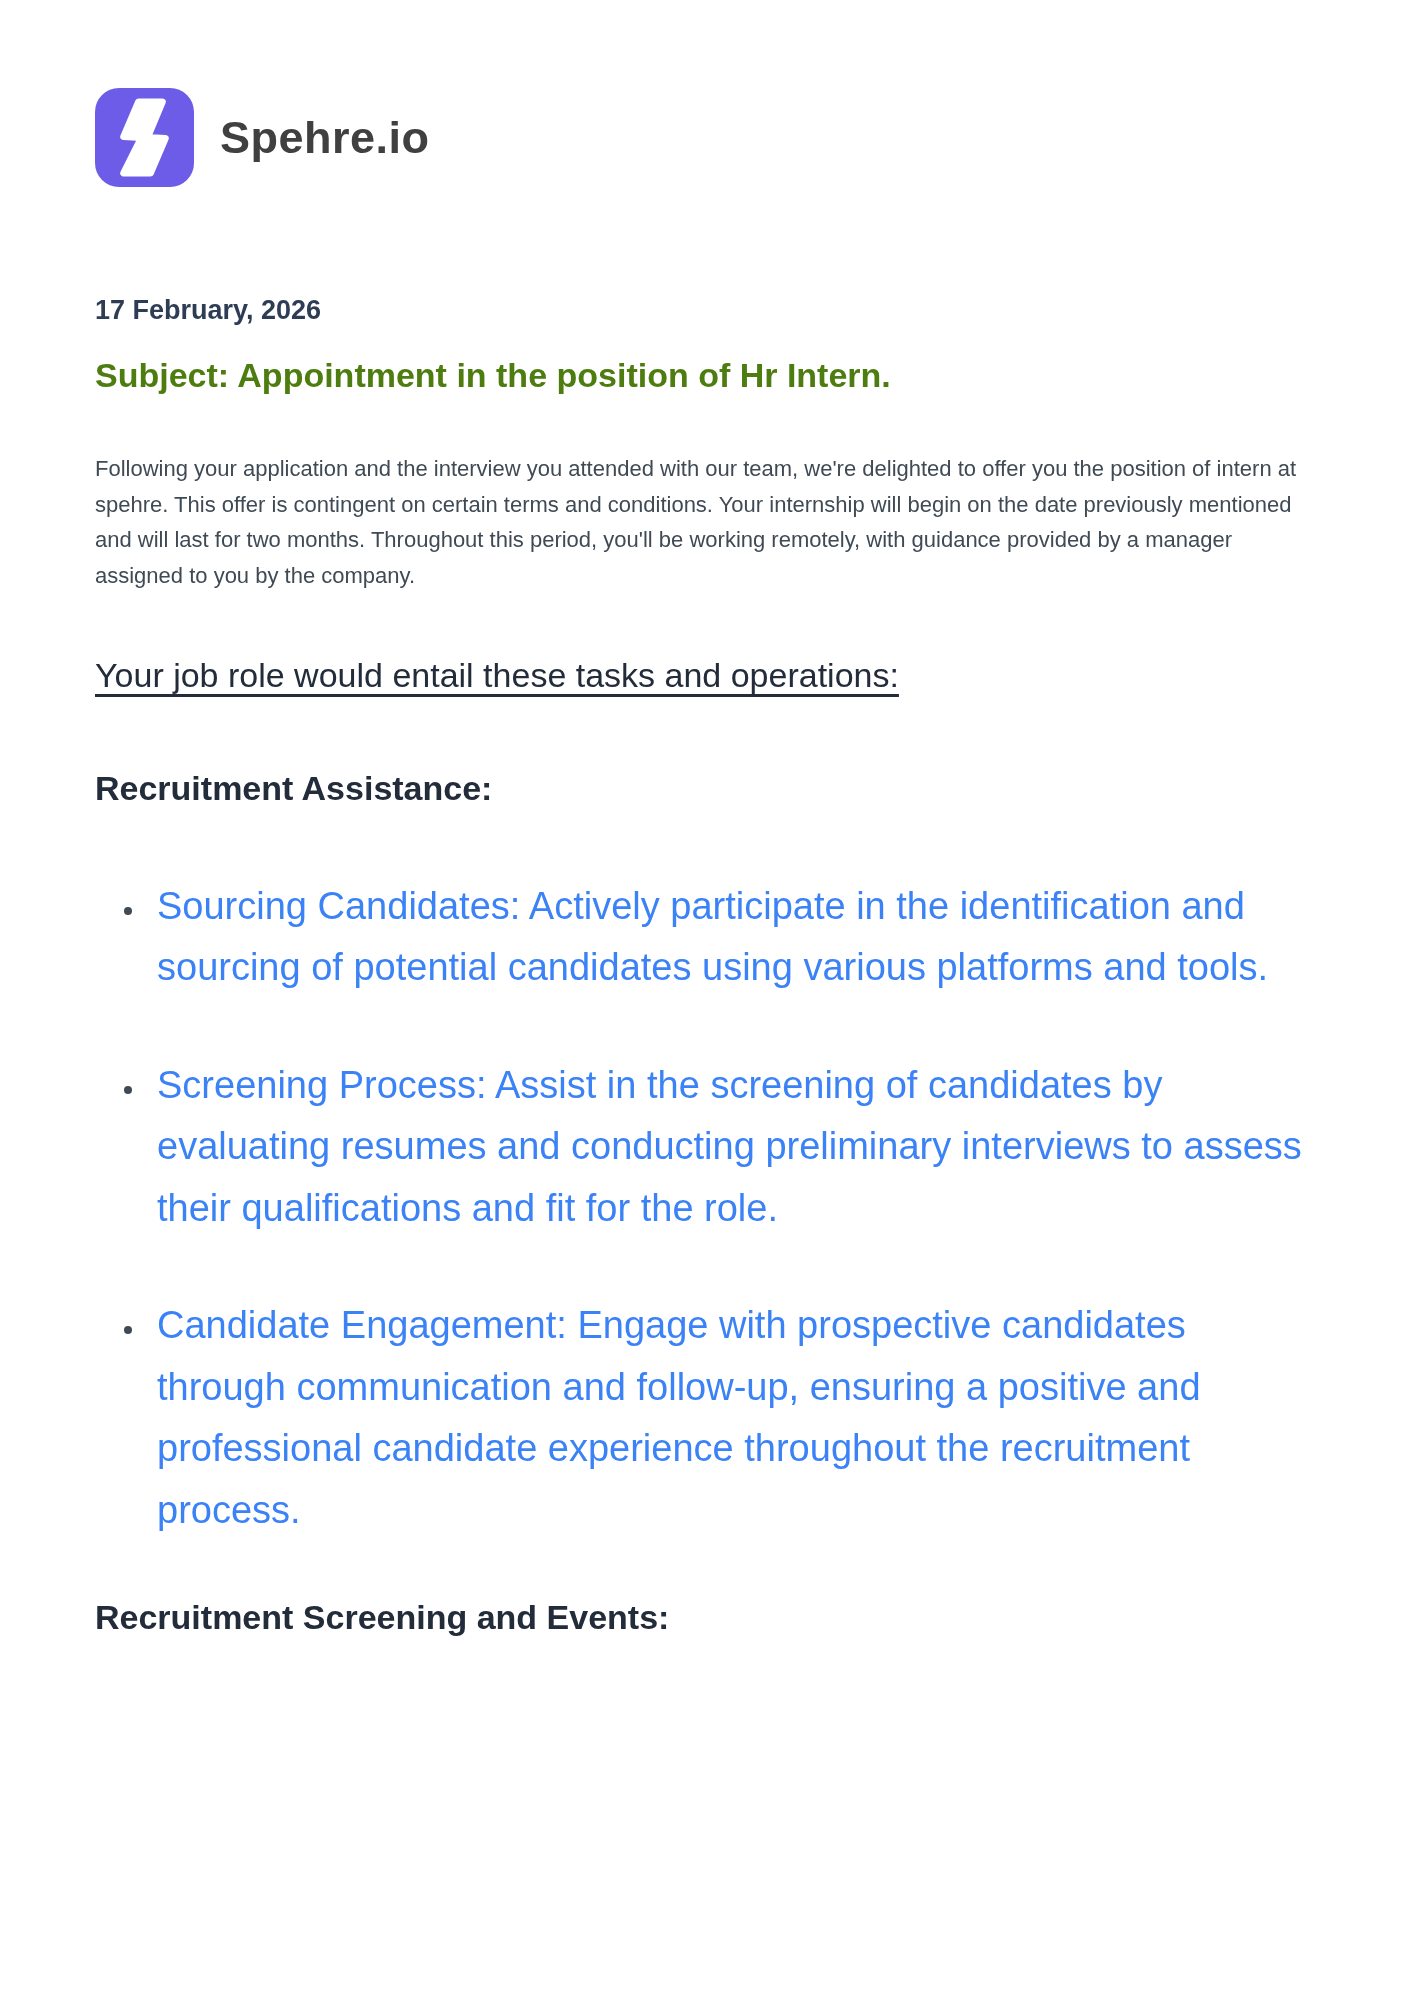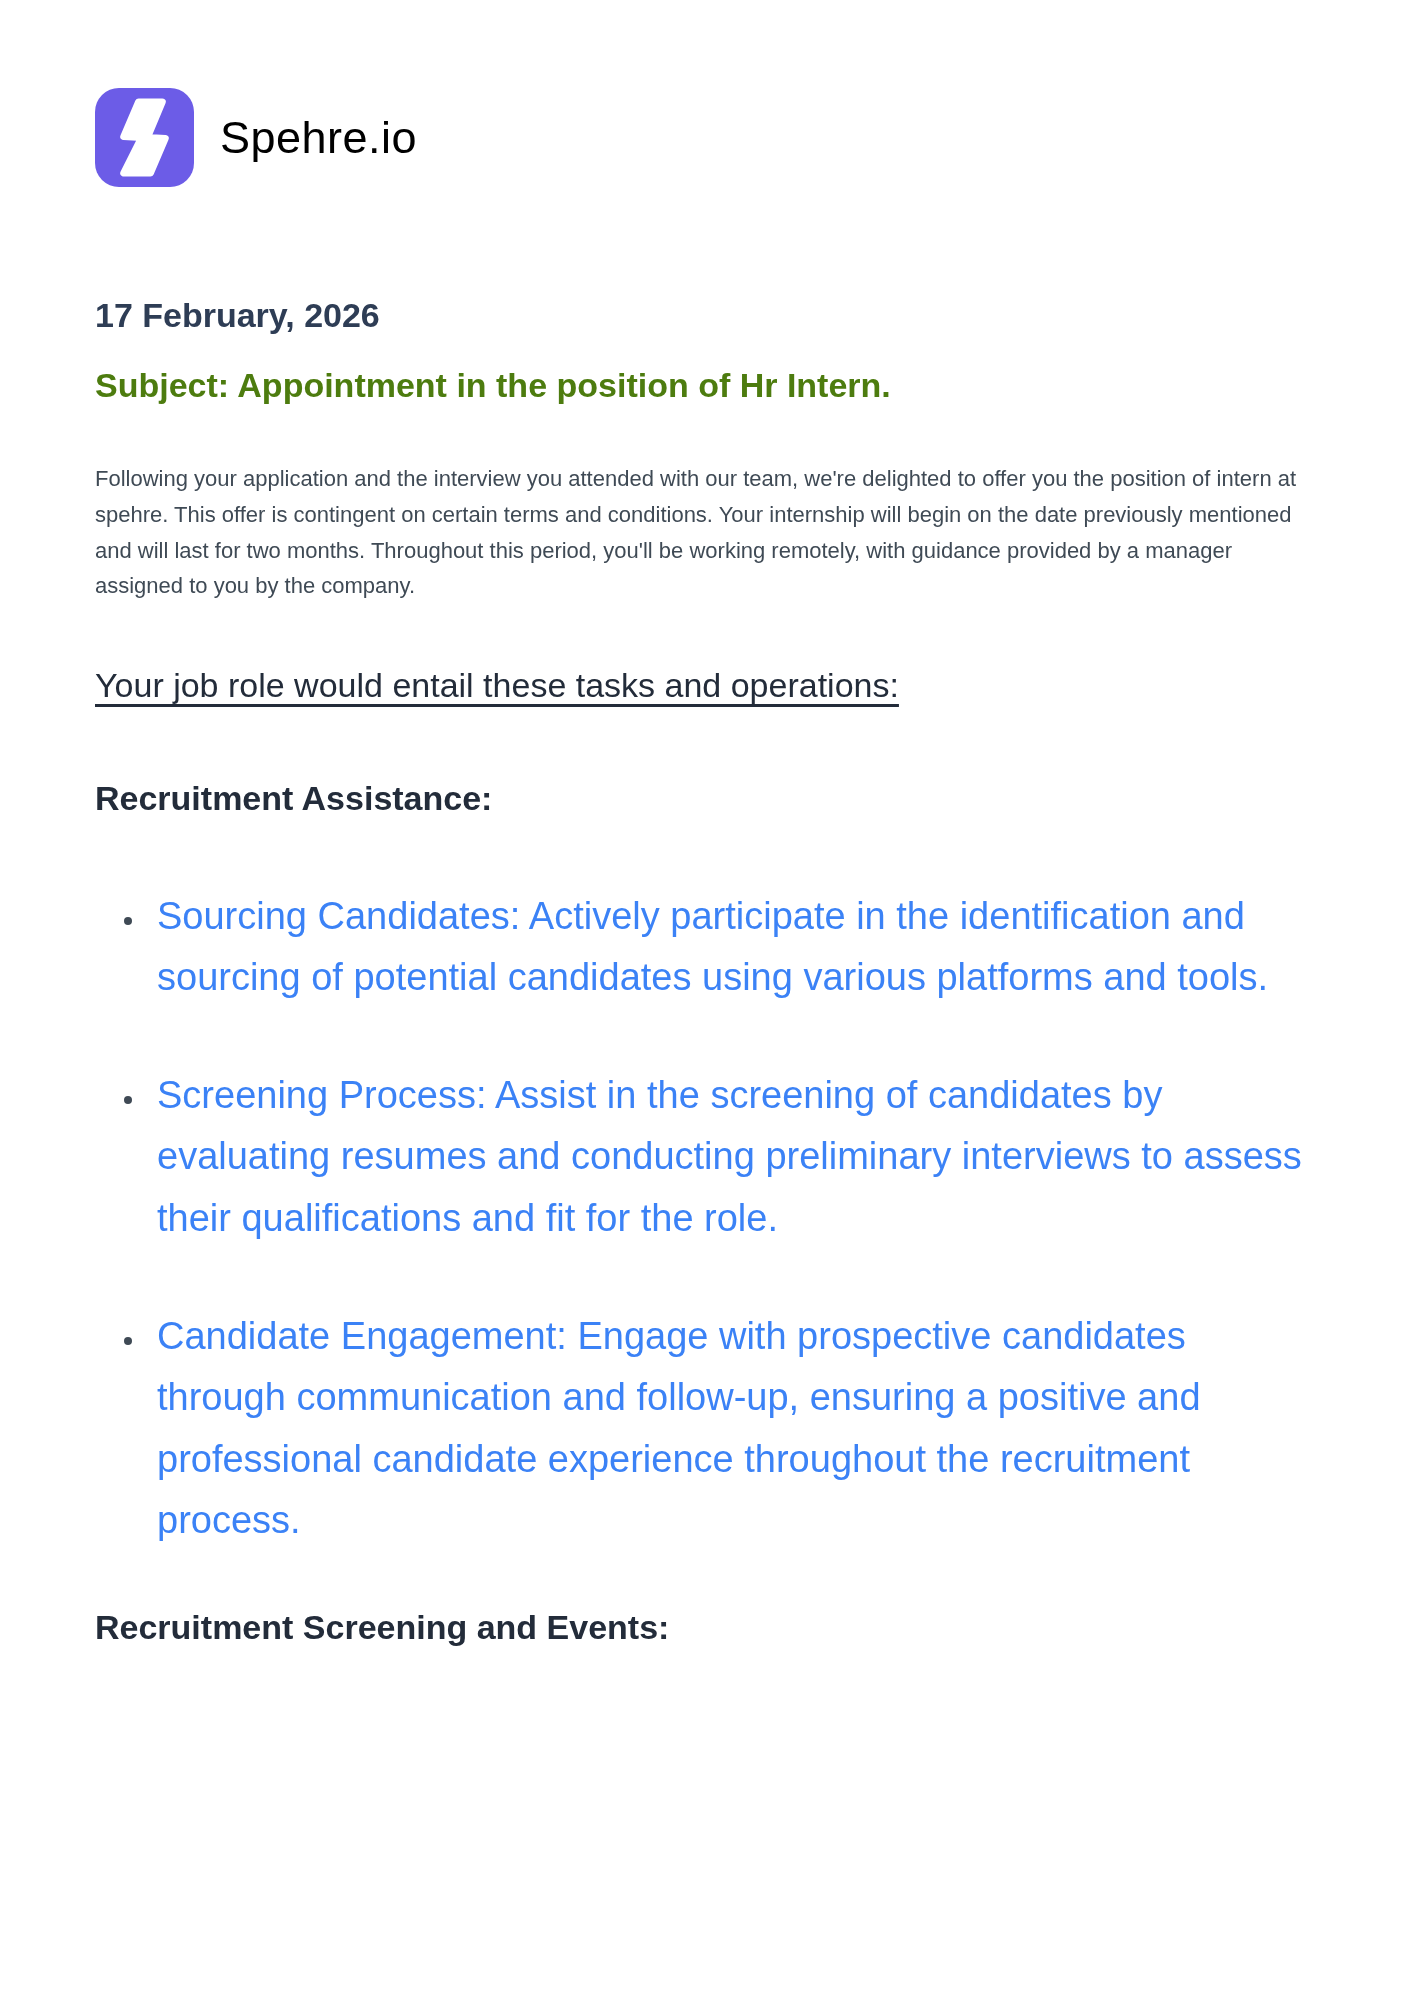--- a/index.html
+++ b/index.html
@@ -26,28 +26,28 @@
     border-radius: 24px;
     background: #6c5ce7;
     display: flex;
     align-items: center;
     justify-content: center;
     flex: 0 0 auto;
   }
   .logo-box svg { width: 99px; height: 99px; display: block; }
   .brand-name {
     font-size: 45px;
-    font-weight: normal;
-    color: #000000;
+    font-weight: bold;
+    color: #404040;
     letter-spacing: 0.5px;
   }
   
   .date-block {
     margin-top: 104px;
-    font-size: 34px;
+    font-size: 27px;
     font-weight: bold;
     color: #2e3d55;
     line-height: 1.45;
   }
   .subject {
     margin-top: 26px;
     font-size: 34px;
     font-weight: bold;
     color: #4d7c0f;
   }

